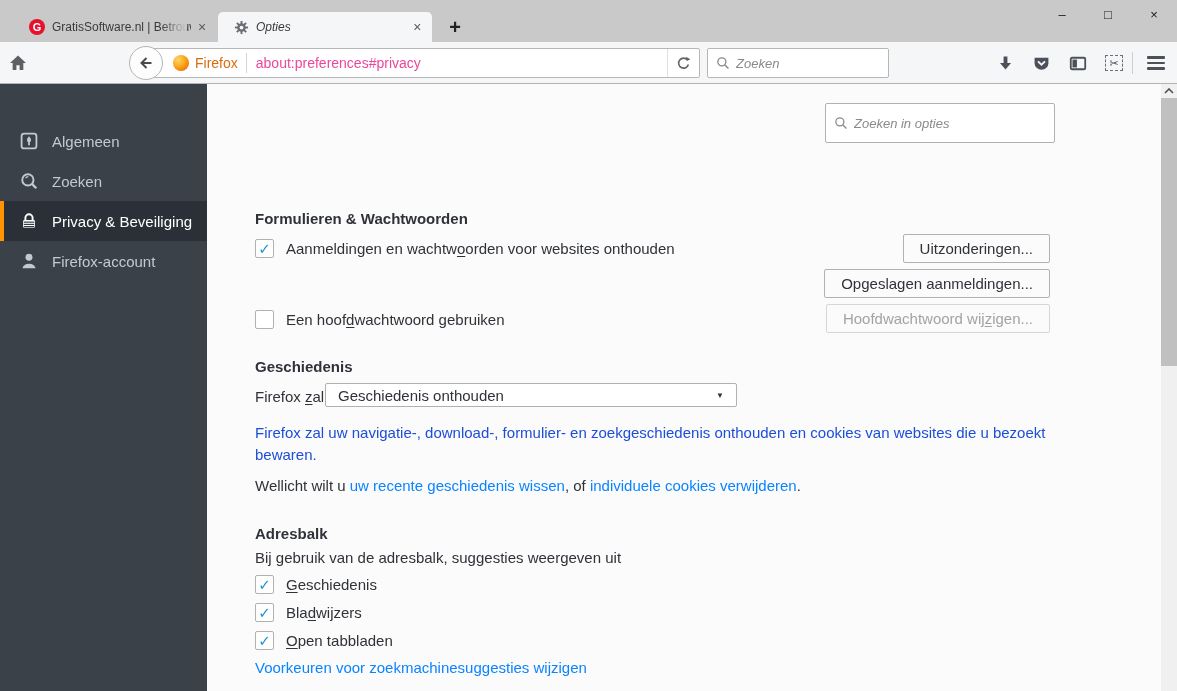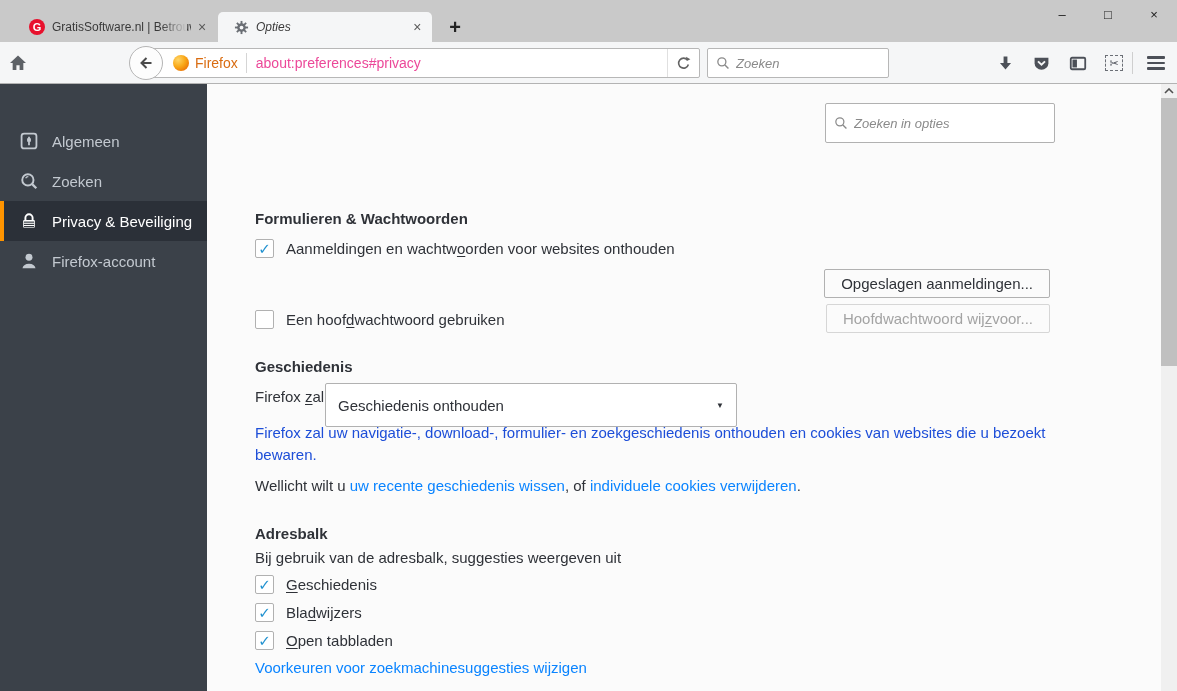--- a/index.html
+++ b/index.html
@@ -57,21 +57,21 @@
   .opt-search { position:absolute; left:618px; top:19px; width:230px; height:40px; background:#fff; border:1px solid #b1b1b1; border-radius:2px;
                 display:flex; align-items:center; padding:0 8px; gap:6px; }
   .page-title { position:absolute; left:48px; top:72px; font-size:24px; font-weight:400; color:#33373c; }
   .sec-head { position:absolute; left:48px; font-weight:bold; font-size:15px; color:#2f3238; }
   .cb-row { position:absolute; left:48px; display:flex; align-items:center; gap:12px; font-size:15px; }
   .checkbox { width:19px; height:19px; background:#fff; border:1px solid #b1b1b1; border-radius:2px; display:flex; align-items:center; justify-content:center; cursor:pointer; flex:0 0 auto; }
   .checkbox .mark { color:#2292d0; font-size:15px; font-weight:bold; line-height:1; }
   .btn { position:absolute; right:111px; height:29px; background:#fbfbfb; border:1px solid #b1b1b1; border-radius:2px; font-size:15px; color:#2f3238;
          padding:0 16px; display:flex; align-items:center; cursor:pointer; font-family:inherit; }
   .btn.disabled { color:#a3a3a3; border-color:#d6d6d6; cursor:default; }
-  .dropdown { position:absolute; left:118px; top:299px; width:412px; height:44px; background:#fff; border:1px solid #b1b1b1; border-radius:2px;
+  .dropdown { position:absolute; left:118px; top:299px; width:412px; height:24px; background:#fff; border:1px solid #b1b1b1; border-radius:2px;
               display:flex; align-items:center; justify-content:space-between; padding:0 12px; font-size:15px; cursor:pointer; }
   .dd-arrow { font-size:8px; color:#2f3238; }
   .inline-label { position:absolute; left:48px; top:304px; font-size:15px; }
   .para { position:absolute; left:48px; top:338px; width:812px; font-size:15px; line-height:22px; color:#1d4ed8; }
   .sentence { position:absolute; left:48px; top:393px; font-size:15px; }
   a.link { color:#0a84ff; text-decoration:none; cursor:pointer; }
   .intro-text { position:absolute; left:48px; top:465px; font-size:15px; }
   .bottom-link { position:absolute; left:48px; top:575px; font-size:15px; }
   .ak { text-decoration:underline; text-underline-offset:2px; }
 
@@ -239,25 +239,26 @@
 
       <div class="sec-head" style="top:126px;">Formulieren &amp; Wachtwoorden</div>
 
       <div class="cb-row" style="top:155px;">
         <span class="checkbox">
             <span class="mark">✓</span>
           </span>
         <span><span>Aanmeldingen en wachtw</span><span class="ak">o</span><span>orden voor websites onthouden</span></span>
       </div>
 
+      <button class="btn" style="top:150px;">Uitzonderingen...</button>
       <button class="btn" style="top:185px;">Opgeslagen aanmeldingen...</button>
       <button class="btn disabled" style="top:220px;">
           <span>Hoofdwachtwoord wij</span>
           <span class="ak">z</span>
-          <span>voor...</span>
+          <span>igen...</span>
         </button>
 
       <div class="cb-row" style="top:226px;">
         <span class="checkbox"></span>
         <span><span>Een hoof</span><span class="ak">d</span><span>wachtwoord gebruiken</span></span>
       </div>
 
       <div class="sec-head" style="top:274px;">Geschiedenis</div>
 
       <div class="inline-label"><span>Firefox </span><span class="ak">z</span><span>al</span></div>

